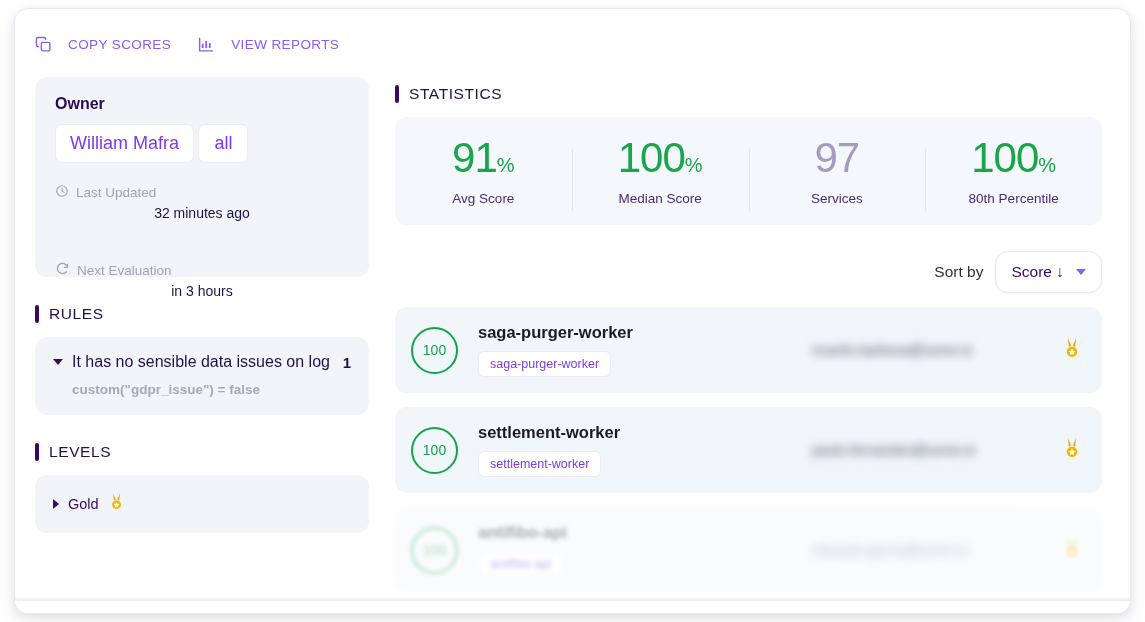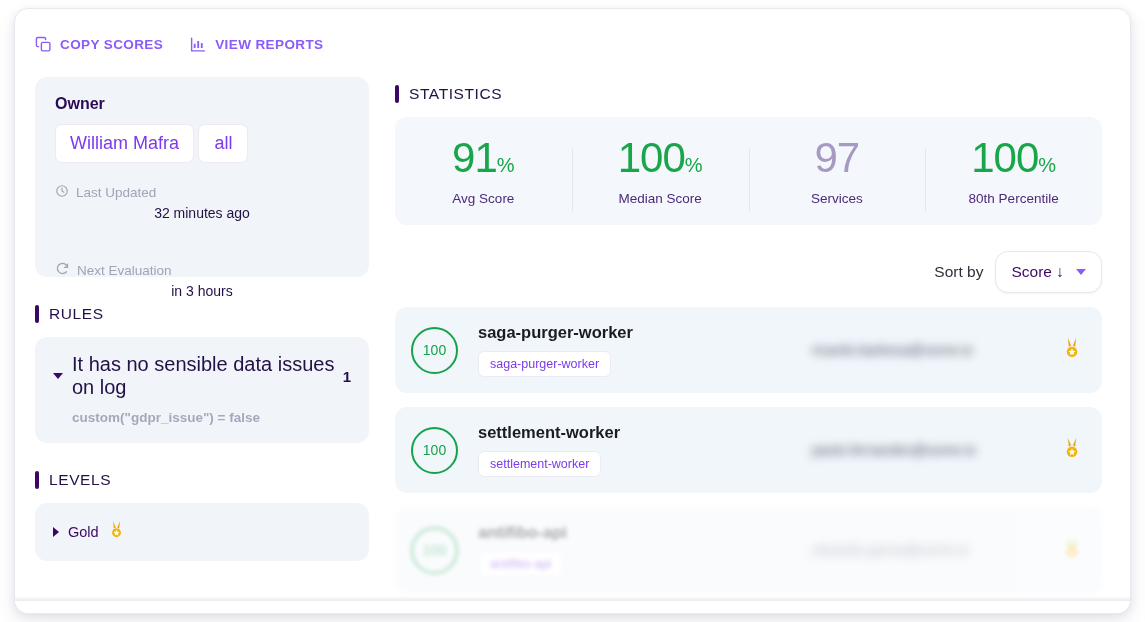--- a/index.html
+++ b/index.html
@@ -50,23 +50,24 @@
   }
   .header-action {
     display: flex;
     align-items: center;
     gap: 8px;
     cursor: pointer;
     color: #8b5cf6;
   }
   .header-action .label {
     font-size: 13.5px;
-    font-weight: bold;
+    font-weight: normal;
     letter-spacing: 0.4px;
     color: #8b5cf6;
+    margin-left: 8px;
   }
   .header-action svg { display: block; }
 
   
   #body-cols {
     position: absolute;
     left: 0; top: 60px;
     width: 100%;
     height: 546px;
     display: flex;
@@ -165,21 +166,21 @@
     border-right: 5px solid transparent;
     border-top: 6px solid #3b0764;
   }
   .caret-right {
     width: 0; height: 0;
     border-top: 5px solid transparent;
     border-bottom: 5px solid transparent;
     border-left: 6px solid #3b0764;
   }
   .rule-name {
-    font-size: 20px;
+    font-size: 16px;
     color: #231046;
   }
   .rule-count {
     font-size: 15px;
     font-weight: bold;
     color: #231046;
   }
   .rule-expr {
     margin-top: 11px;
     margin-left: 19px;

